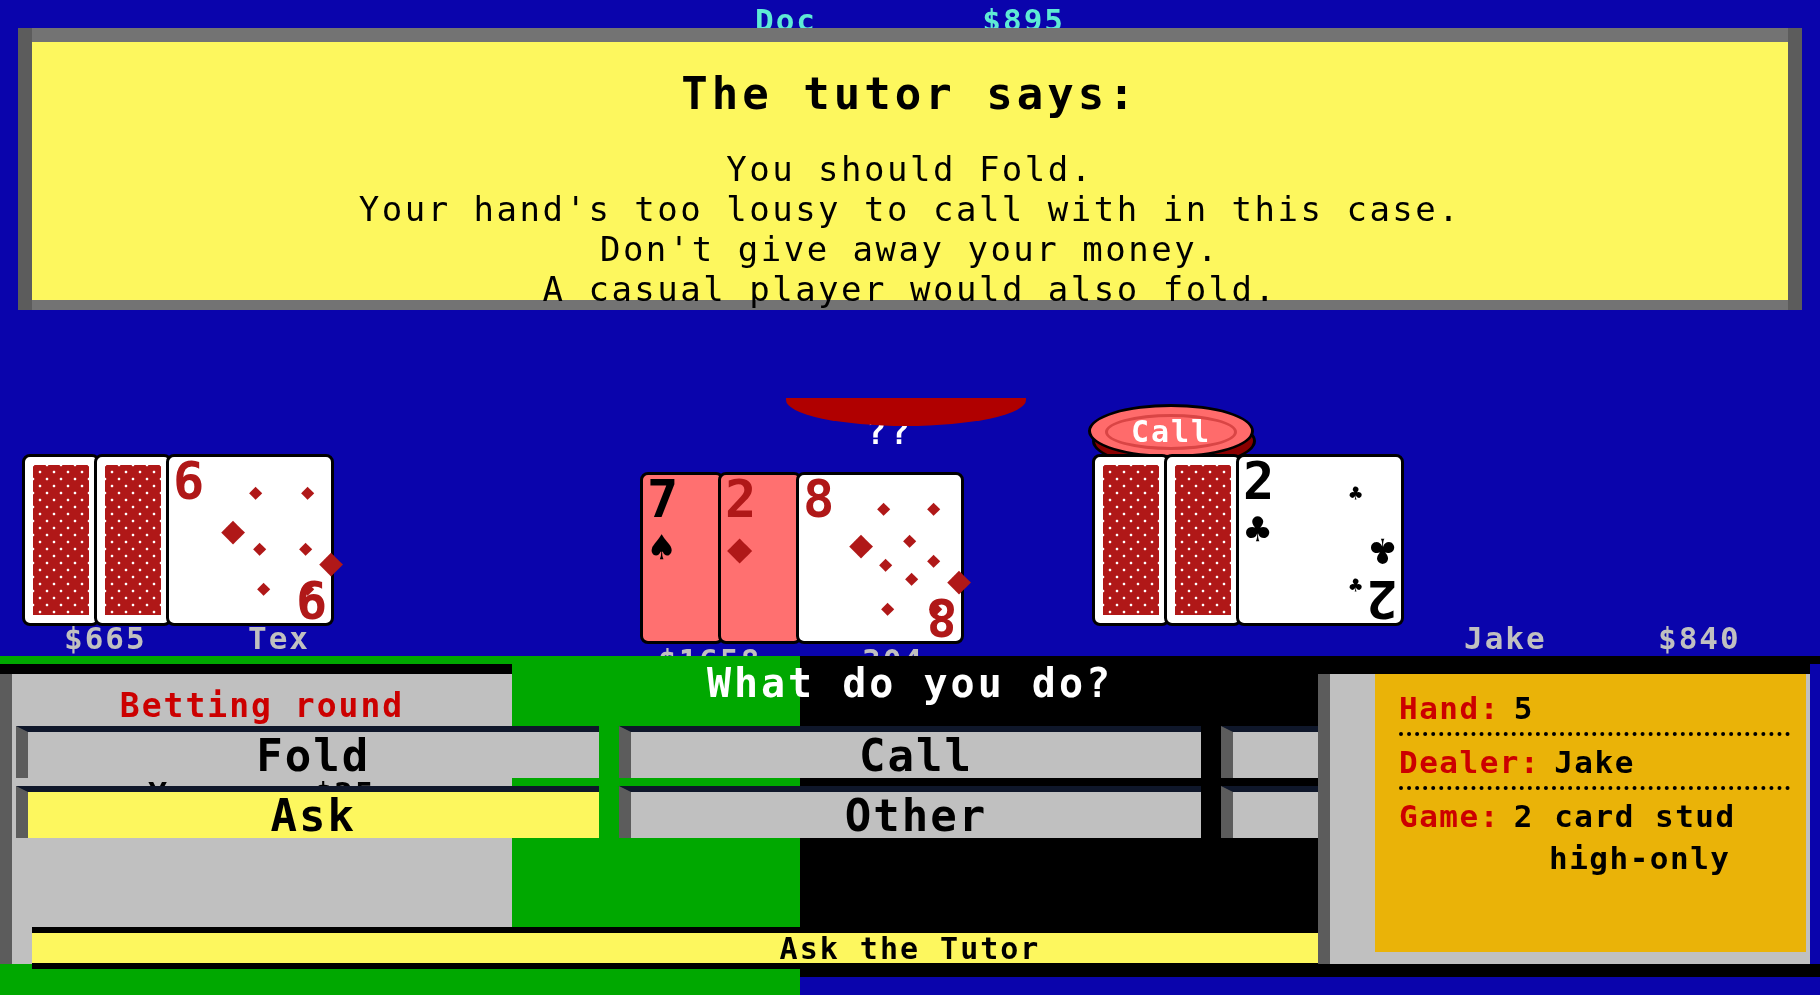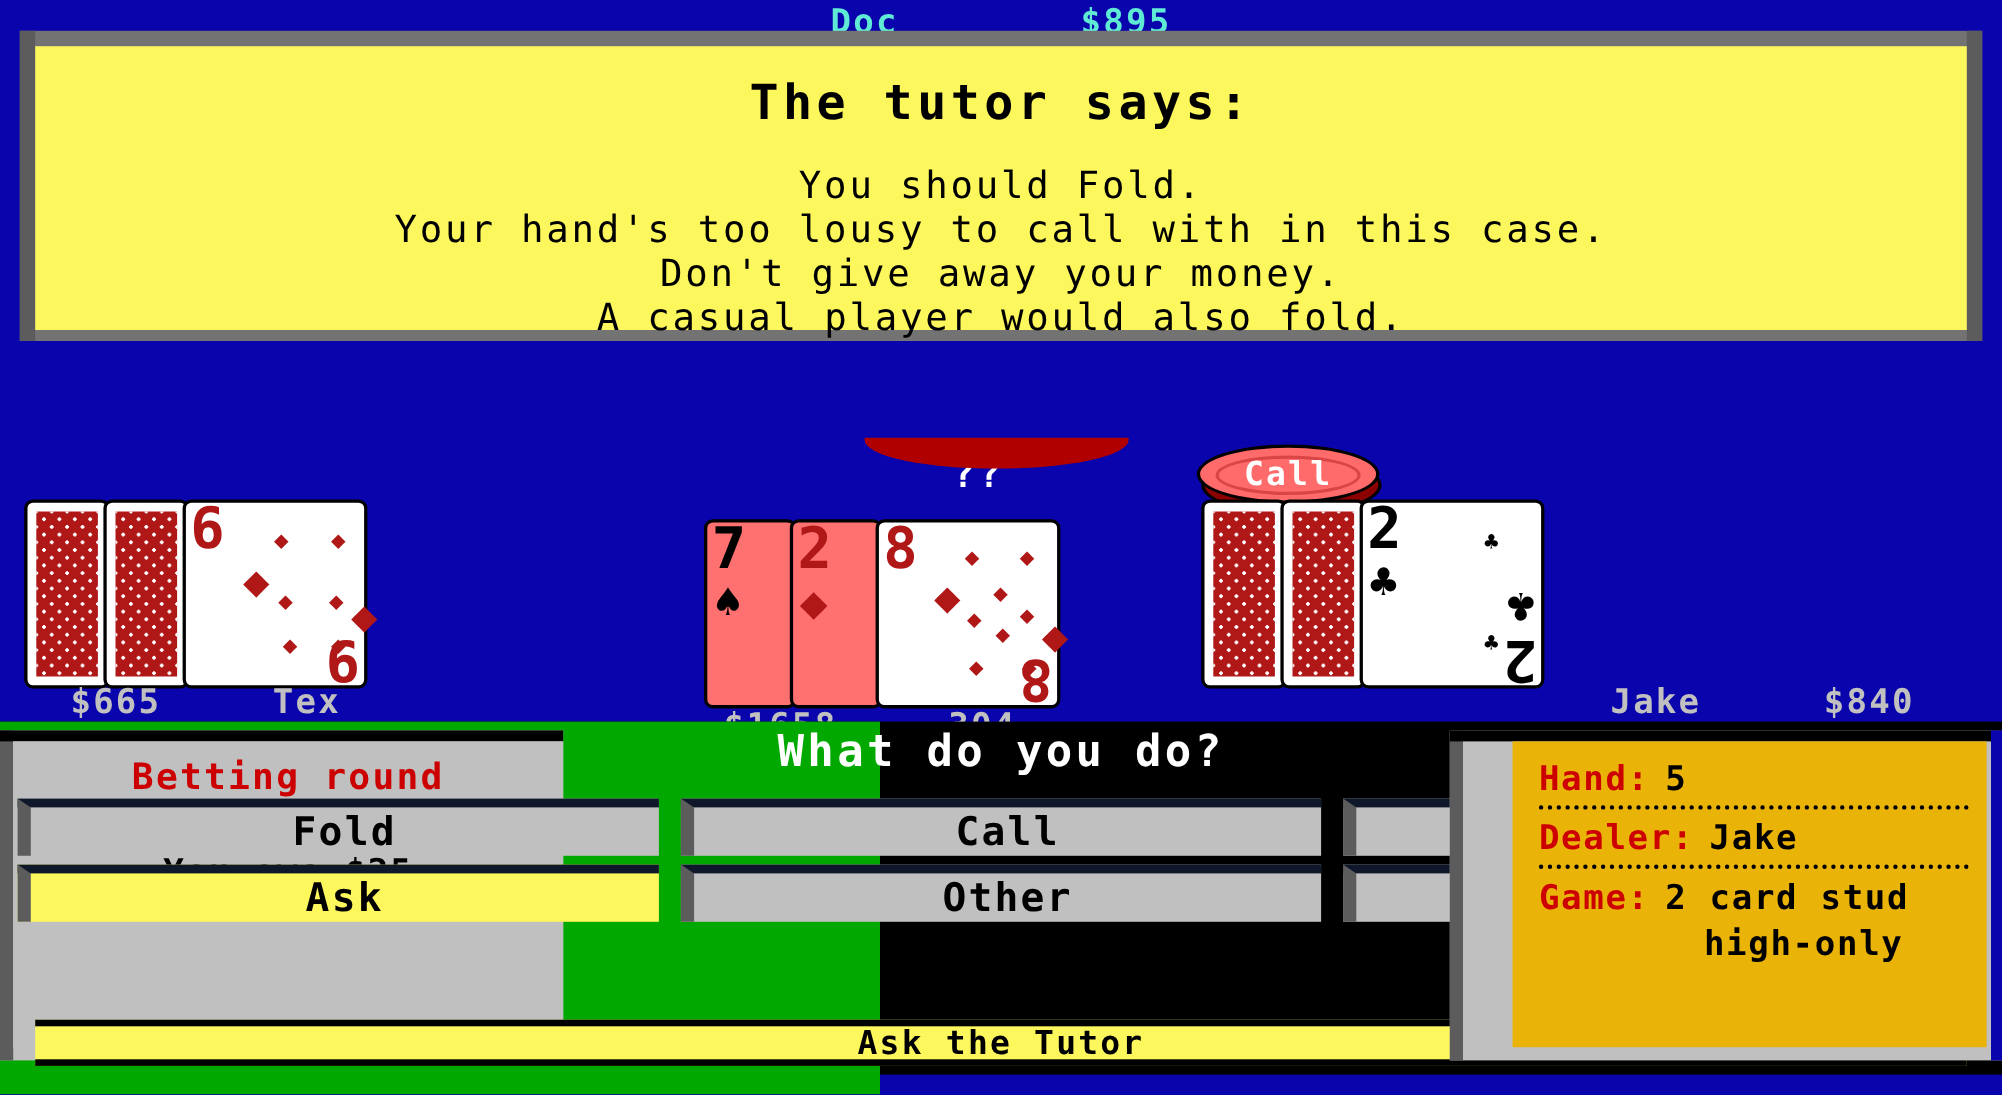--- a/index.html
+++ b/index.html
@@ -272,24 +272,24 @@
     left: 16px; top: 70px; right: 16px;
     display: grid;
     grid-template-columns: repeat(3, 1fr);
     gap: 8px 20px;
   }
   .btn {
     position: relative;
     height: 52px;
     background: #c0c0c0;
     border-left: 12px solid #5c5c5c;
-    border-top: 8px solid #0f172a;
+    border-top: 6px solid #0f172a;
     display: flex; align-items: center; justify-content: center;
     color: #000;
-    font-size: 36px; font-weight: bold;
+    font-size: 44px; font-weight: bold;
     letter-spacing: 2px;
     white-space: pre;
     cursor: pointer;
   }
   .btn.highlight { background: #fdf75e; }
   .tutor-bar {
     position: absolute;
     left: 32px; right: 32px; bottom: 8px;
     height: 42px;
     background: #fdf75e;

